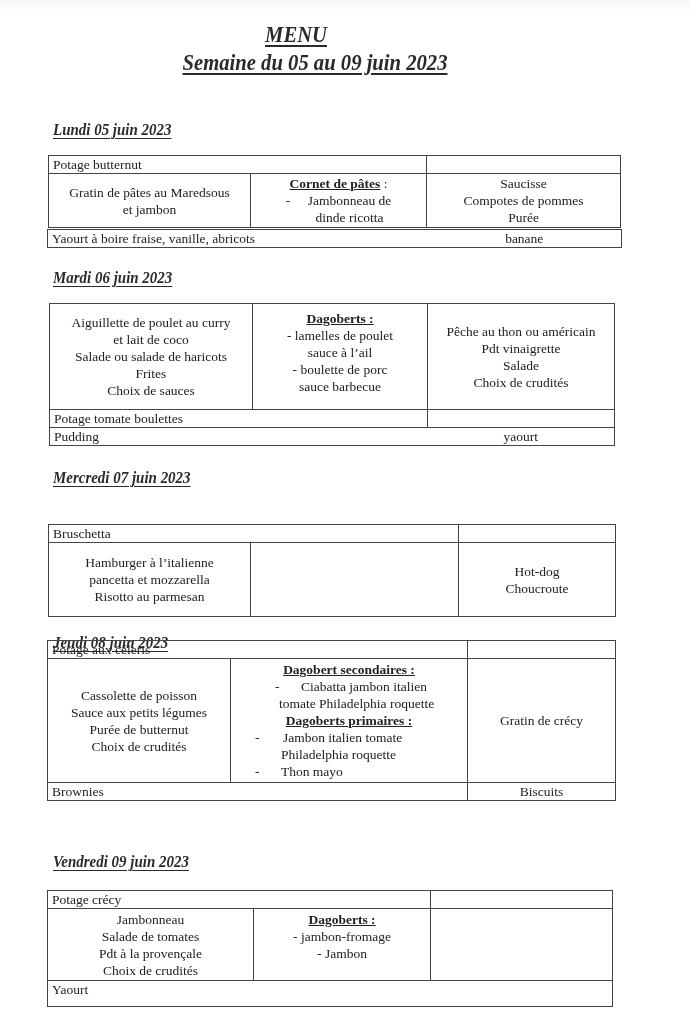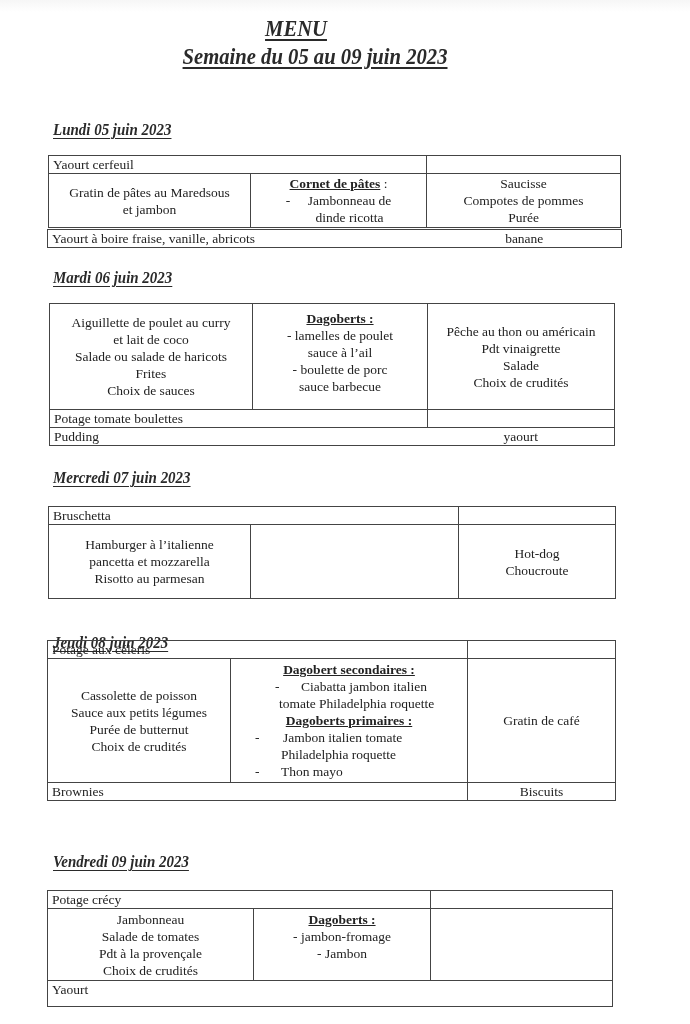--- a/index.html
+++ b/index.html
@@ -2,21 +2,21 @@
 <html><head>
   <meta charset="utf-8">
   <style>
     html, body { margin: 0; padding: 0; }
     body {
       width: 690px; height: 1024px; overflow: hidden;
       background: #ffffff; color: #1e1e1e;
       font-family: "Liberation Serif", "DejaVu Serif", serif;
       position: relative;
     }
-    .title-block { position: absolute; top: 14px; left: 0; width: 592px; text-align: center; }
+    .title-block { position: absolute; top: 20px; left: 0; width: 592px; text-align: center; }
     .title {
       font-family: "Liberation Serif", serif; font-style: italic; font-weight: bold;
       text-decoration: underline; text-underline-offset: 3px; text-decoration-thickness: 2px;
       font-size: 24px; line-height: 28px; color: #2a2a2a; display: inline-block;
       transform: scaleX(0.86); transform-origin: center;
     }
     .subtitle { margin-top: 0px; padding-left: 39px; }
     .day-heading {
       position: absolute; left: 53px;
       font-family: "Liberation Serif", serif; font-style: italic; font-weight: bold;
@@ -48,21 +48,21 @@
 
 <div class="day-heading" style="top:120px;">Lundi 05 juin 2023</div>
 <table class="menu" style="left:48px; top:155px; width:572px;">
   <colgroup>
       <col style="width:202px">
       <col style="width:176px">
       <col style="width:194px">
     </colgroup>
   <tbody>
       <tr style="height:18px;">
-    <td colspan="2" class="l">Yaourt cerfeuil</td>
+    <td colspan="2" class="l">Potage butternut</td>
     <td></td>
   </tr>
   <tr style="height:54px;margin-left:8px;">
     <td class="c">
       <span class="line">Gratin de pâtes au Maredsous</span>
       <span class="line">et jambon</span>
     </td>
     <td class="c">
       <span class="line"><span class="hdr">Cornet de pâtes</span><span> :</span></span>
       <span class="line"><span class="dash">-</span><span>Jambonneau de</span></span>
@@ -124,21 +124,21 @@
     <td></td>
   </tr>
   <tr style="height:18px;">
     <td colspan="2" class="l" style="border-right:none;margin-left:8px;">Pudding</td>
     <td class="c" style="border-left:none; vertical-align:bottom;">yaourt</td>
   </tr>
 </tbody>
   </table>
 
 <div class="day-heading" style="top:468px;">Mercredi 07 juin 2023</div>
-<table class="menu" style="left:48px; top:506px; width:567px;">
+<table class="menu" style="left:48px; top:524px; width:567px;">
   <colgroup>
       <col style="width:202px">
       <col style="width:208px">
       <col style="width:157px">
     </colgroup>
   <tbody>
       <tr style="height:18px;">
     <td colspan="2" class="l">Bruschetta</td>
     <td></td>
   </tr>
@@ -179,21 +179,21 @@
     <td>
       <span class="line c"><span class="hdr">Dagobert secondaires :</span></span>
       <span class="line" style="padding-left:40px;"><span class="dash" style="width:26px;">-</span><span>Ciabatta jambon italien</span></span>
       <span class="line" style="padding-left:44px;">tomate Philadelphia roquette</span>
       <span class="line c"><span class="hdr">Dagoberts primaires :</span></span>
       <span class="line" style="padding-left:20px;"><span class="dash" style="width:28px;">-</span><span>Jambon italien tomate</span></span>
       <span class="line" style="padding-left:46px;">Philadelphia roquette</span>
       <span class="line" style="padding-left:20px;"><span class="dash" style="width:26px;">-</span><span>Thon mayo</span></span>
     </td>
     <td class="c">
-      <span class="line">Gratin de café</span>
+      <span class="line">Gratin de crécy</span>
     </td>
   </tr>
   <tr style="height:18px;">
     <td colspan="2" class="l">Brownies</td>
     <td class="c" style="vertical-align:bottom;">Biscuits</td>
   </tr>
 </tbody>
   </table>
 
 <div class="day-heading" style="top:852px;">Vendredi 09 juin 2023</div>

